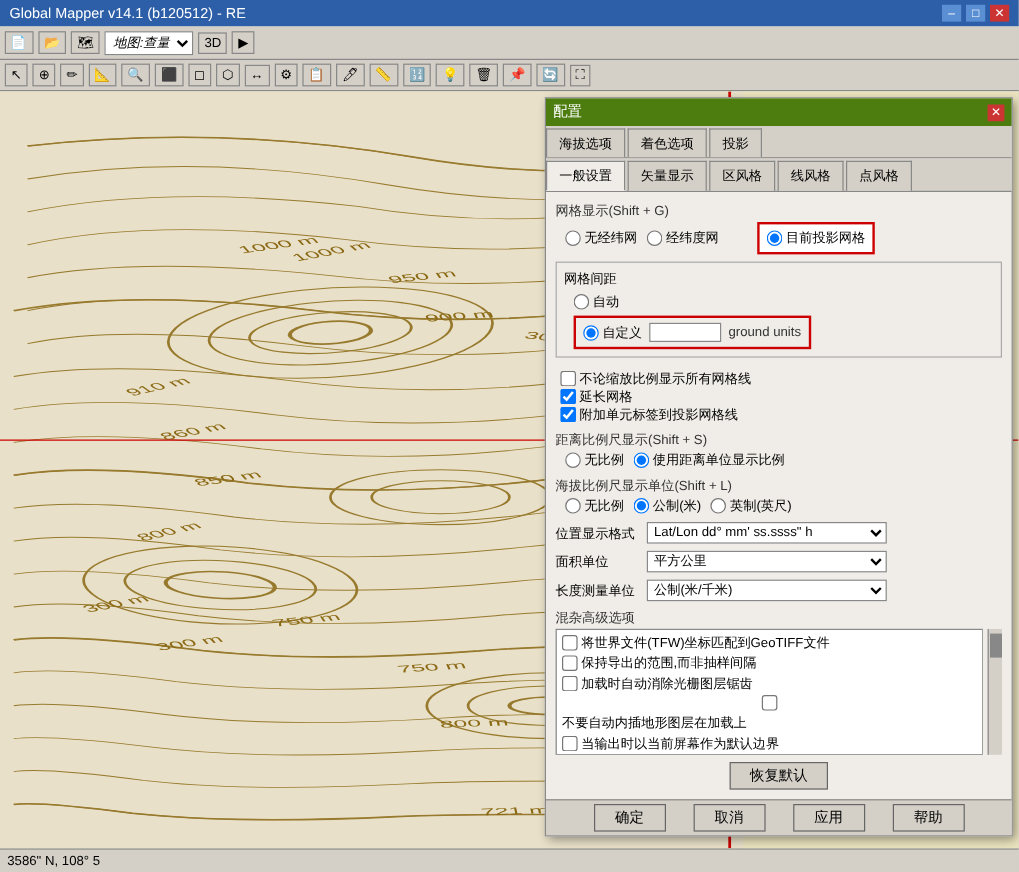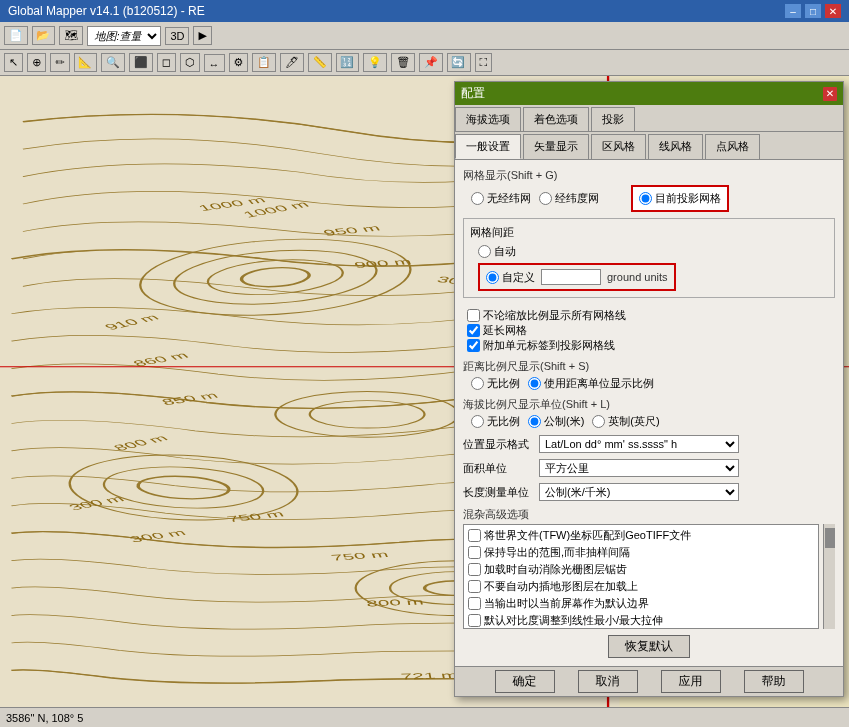--- a/index.html
+++ b/index.html
@@ -375,21 +375,21 @@
                       <span>保持导出的范围,而非抽样间隔</span>
                     </label>
                 </div>
                 <div class="misc-list-item">
                   <label style="display:flex;align-items:center;gap:3px;">
                       <input type="checkbox" style="">
                       <span>加载时自动消除光栅图层锯齿</span>
                     </label>
                 </div>
                 <div class="misc-list-item">
-                  <label style="display:flex;align-items:center;gap:3px;">
+                  <label style="display:flex;gap:3px;flex-direction:column;">
                       <input type="checkbox" style="">
                       <span>不要自动内插地形图层在加载上</span>
                     </label>
                 </div>
                 <div class="misc-list-item">
                   <label style="display:flex;align-items:center;gap:3px;">
                       <input type="checkbox" style="">
                       <span>当输出时以当前屏幕作为默认边界</span>
                     </label>
                 </div>

